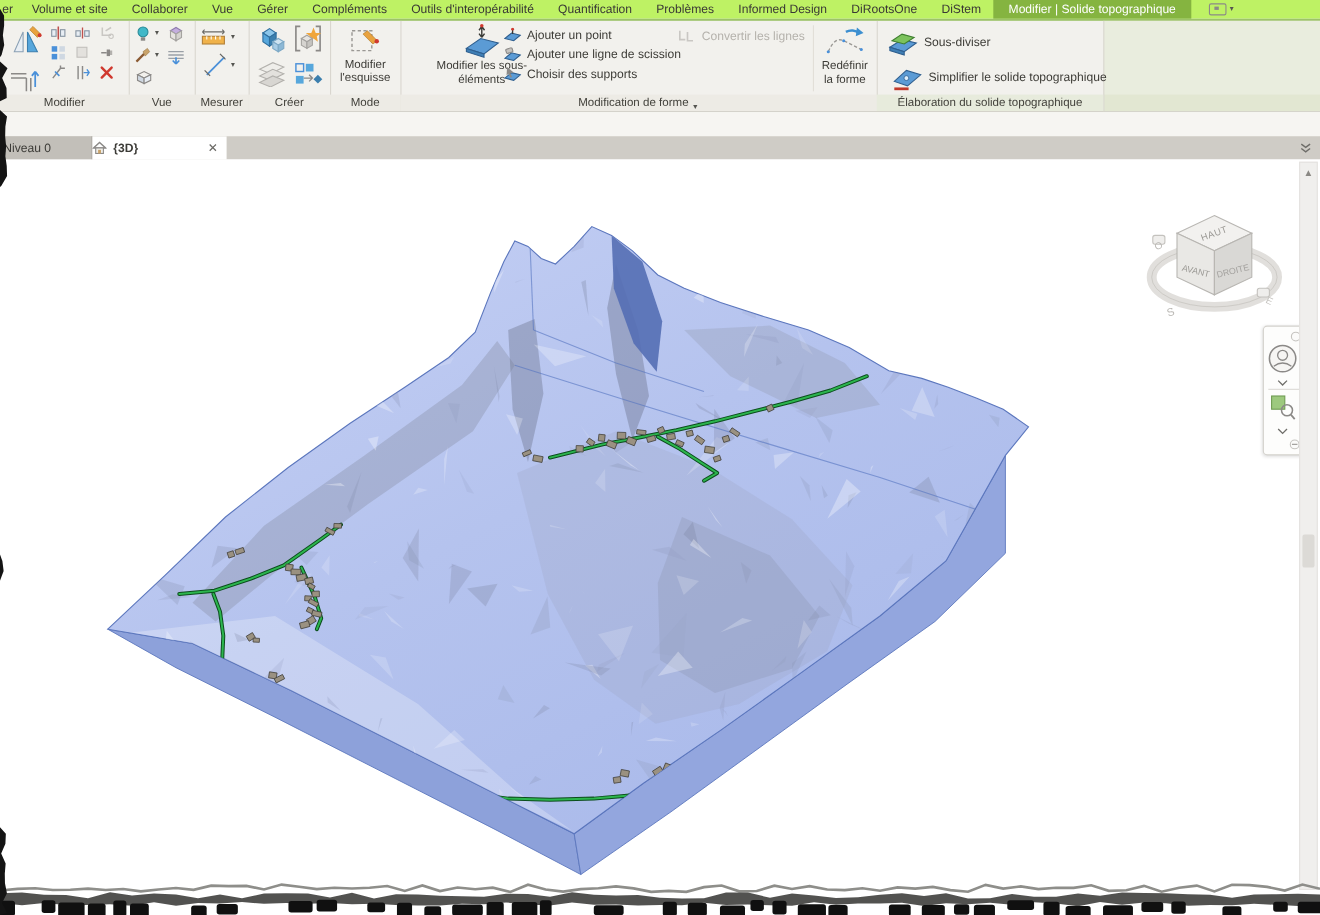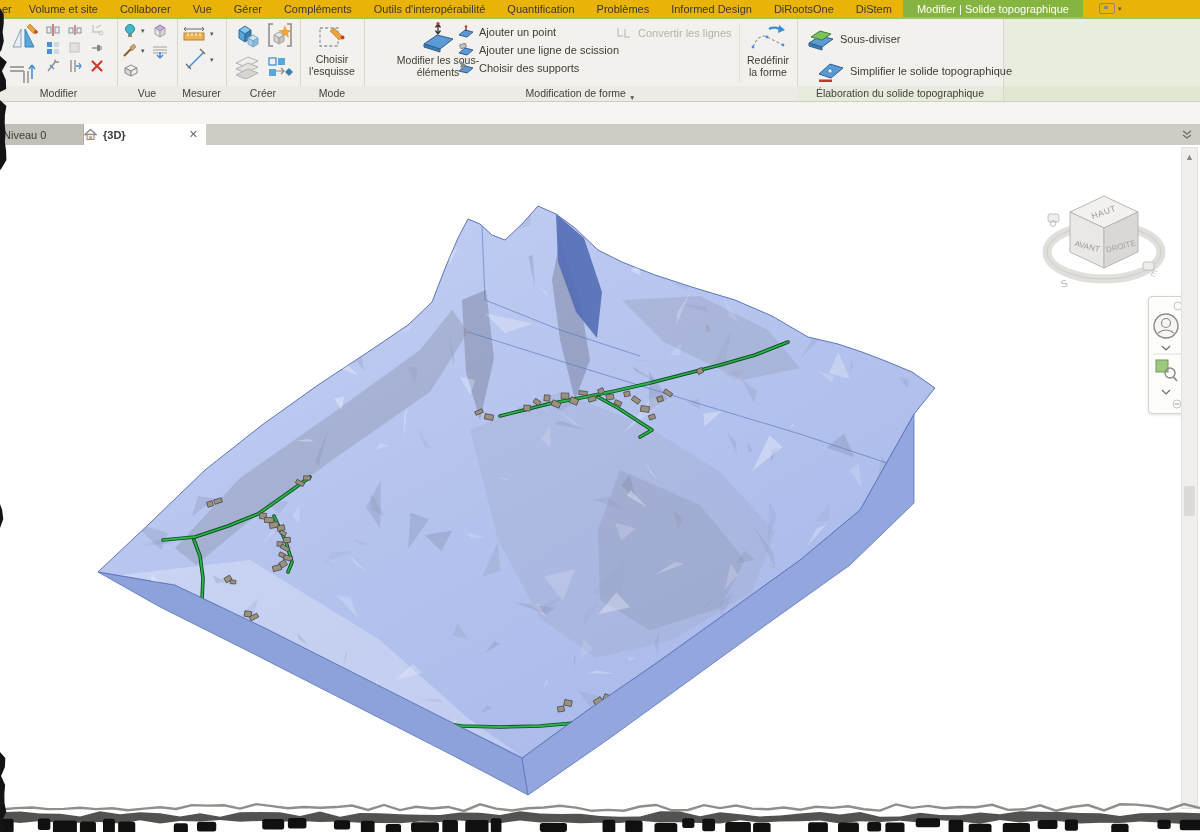--- a/index.html
+++ b/index.html
@@ -1,19 +1,19 @@
 <!DOCTYPE html>
 <html><head>
 <meta charset="utf-8">
 <style>
   html,body{margin:0;padding:0;background:#ffffff;}
   .screen{position:relative;width:1200px;height:832px;overflow:hidden;background:#fff;
           font-family:"Liberation Sans", sans-serif;-webkit-font-smoothing:antialiased;}
   
-  .menu-row{position:absolute;top:0;left:0;width:100%;height:17px;background:#eab308;
+  .menu-row{position:absolute;top:0;left:0;width:100%;height:17px;background:#bef264;
             display:flex;align-items:stretch;font-size:11px;color:#3a3935;white-space:nowrap;}
   .menu-tab{display:flex;align-items:center;padding:8px 11px;}
   .menu-tab.partial{padding:0 6px 0 2px;}
   .menu-tab.active{background:#85b440;color:#fff;padding:4px 14px;}
   .tab-underline{position:absolute;top:17px;left:0;width:100%;height:2px;background:#9cc368;}
   .ribbon-toggle{display:flex;align-items:center;gap:3px;margin-left:16px;color:#6f6e6a;}
   .ribbon-toggle .box{width:14px;height:9px;border:1px solid #8b8987;border-radius:2px;position:relative;}
   .ribbon-toggle .box:after{content:"";position:absolute;left:4px;top:2px;width:4px;height:3px;background:#8b8987;}
   .caret{font-size:7px;color:#555550;line-height:1;}
   
@@ -264,21 +264,21 @@
 
     <div class="panel" style="left:300px;width:64px;">
       <div class="bigbtn" style="left:4px;top:3px;width:56px;">
         <span class="icon">
           <svg class="ic" width="30" height="30" viewBox="0 0 30 30">
               <rect x="3" y="6" width="18" height="18" fill="none" stroke="#9a9894" stroke-width="1.3" stroke-dasharray="3,2.2"></rect>
               <polygon points="17,6 26,15 22,18 13,9" fill="#e8a23f" stroke="#b37a24" stroke-width="0.6"></polygon>
               <circle cx="25.5" cy="15.5" r="2" fill="#d0392f"></circle>
             </svg>
         </span>
-        <span>Choisir l'esquisse</span>
+        <span>Modifier l'esquisse</span>
       </div>
       <div class="plabel">
           <span>Mode</span>
         </div>
     </div>
 
     <div class="panel" style="left:364px;width:433px;">
       <div class="bigbtn" style="left:26px;top:2px;width:96px;">
         <span class="icon">
           <svg class="ic" width="36" height="32" viewBox="0 0 36 32">
@@ -354,21 +354,21 @@
       <div class="rowbtn" style="left:10px;top:8px;">
         <span class="icon">
           <svg class="ic" width="28" height="24" viewBox="0 0 28 24">
               <polygon points="2,16 13,9 26,12 15,20" fill="#5b9bd5" stroke="#2f5f8f"></polygon>
               <polygon points="2,16 15,20 15,23 2,19" fill="#3f7fb5" stroke="#2f5f8f"></polygon>
               <polygon points="4,10 13,4 24,7 15,13" fill="#7cc25c" stroke="#3f7f2f"></polygon>
             </svg>
         </span>
         <span>Sous-diviser</span>
       </div>
-      <div class="rowbtn" style="left:20px;top:40px;justify-content:flex-end;">
+      <div class="rowbtn" style="left:14px;top:40px;justify-content:flex-end;">
         <span class="icon">
           <svg class="ic" width="28" height="24" viewBox="0 0 28 24">
               <polygon points="2,15 13,5 26,9 14,19" fill="#5b9bd5" stroke="#2f5f8f"></polygon>
               <circle cx="13" cy="12" r="2.2" fill="#ddeefc" stroke="#2f5f8f" stroke-width="0.7"></circle>
               <rect x="2" y="20.5" width="13" height="2.5" fill="#c0392b"></rect>
             </svg>
         </span>
         <span>Simplifier le solide topographique</span>
       </div>
       <div class="plabel" style="background:#e7ebdc;">

